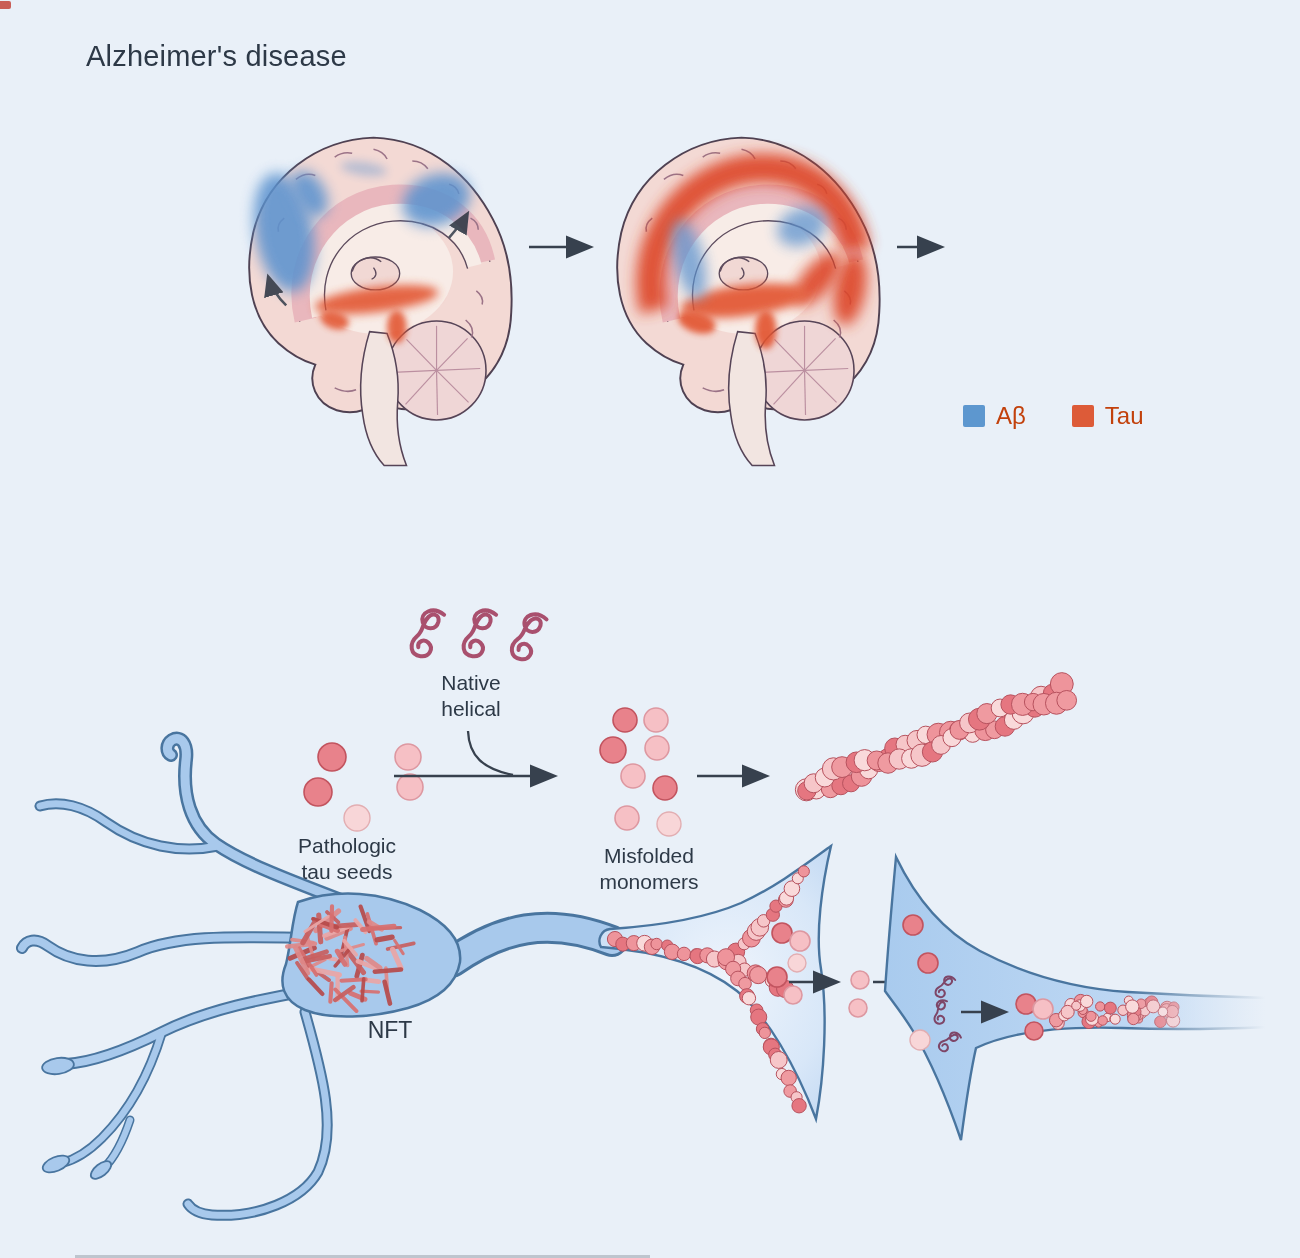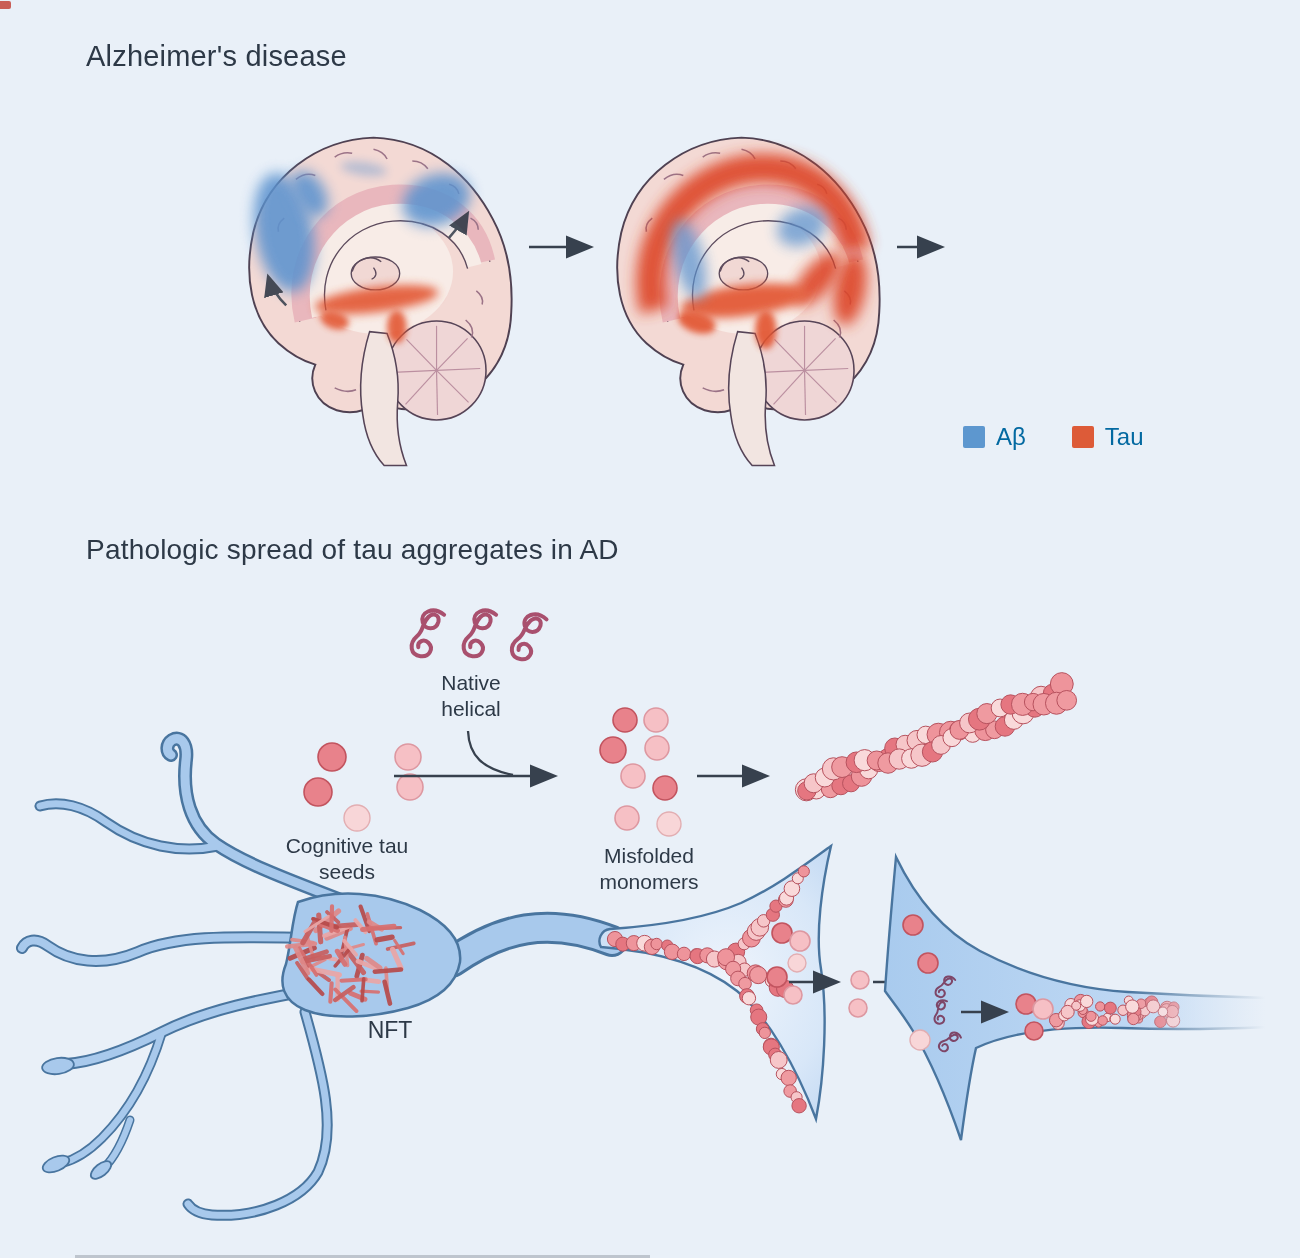--- a/index.html
+++ b/index.html
@@ -4,21 +4,21 @@
 <style>
   html,body{margin:0;padding:0;background:#dfe7f0;}
   #canvas{position:relative;width:1300px;height:1258px;background:#e9f0f8;overflow:hidden;
           font-family:"Liberation Sans", sans-serif;color:#2d3947;}
   #art{position:absolute;left:0;top:0;z-index:1;}
   .lbl{position:absolute;z-index:2;font-size:21px;line-height:1.26;color:#2d3947;text-align:center;
        transform:translateX(-50%);}
   .title{position:absolute;z-index:2;font-size:29px;color:#2d3947;letter-spacing:.2px;text-align:right;}
   .big{font-size:27px;line-height:1.22;}
   #legend{position:absolute;z-index:2;left:963px;top:402px;display:flex;gap:46px;align-items:center;}
-  .leg-item{display:flex;align-items:center;gap:11px;font-size:24px;color:#0369a1;margin-top:21px;}
+  .leg-item{display:flex;align-items:center;gap:11px;font-size:24px;color:#c2410c;}
   .swatch{width:22px;height:22px;border-radius:2px;}
   .sw-ab{background:#5d97cf;}
   .sw-tau{background:#dd5b38;}
   .tubeO{fill:none;stroke:#49759f;stroke-linecap:round;}
   .tubeI{fill:none;stroke:#a8c9ec;stroke-linecap:round;}
   .cD{fill:#e8828b;stroke:#c2545f;stroke-width:1.6;}
   .cL{fill:#f6c0c5;stroke:#dd98a1;stroke-width:1.6;}
   .cLL{fill:#f8d6d8;stroke:#e2aeb2;stroke-width:1.4;}
   .arrow{stroke:#37414e;stroke-width:2.6;fill:none;}
   #bottom-streak{position:absolute;z-index:3;left:75px;bottom:0;width:575px;height:3px;
@@ -466,22 +466,21 @@
     <div class="leg-item">
       <span class="swatch sw-ab"></span>
       <span>Aβ</span>
     </div>
     <div class="leg-item">
       <span class="swatch sw-tau"></span>
       <span>Tau</span>
     </div>
   </div>
 
-  <div class="title" style="left:86px;top:534px;font-size:28px;">Pathologic spread of tau aggregates in AD</div>
 
   <div class="lbl" style="left:471px;top:670px;width:120px;">Native helical</div>
-  <div class="lbl" style="left:347px;top:833px;width:125px;">Cognitive tau seeds</div>
+  <div class="lbl" style="left:347px;top:833px;width:125px;">Pathologic tau seeds</div>
   <div class="lbl" style="left:649px;top:843px;width:130px;">Misfolded monomers</div>
   <div class="lbl" style="left:390px;top:1016px;width:80px;font-size:23px;">NFT</div>
 
   <div id="bottom-streak"></div>
   <div id="corner-mark"></div>
 </div>
 
 </body></html>

